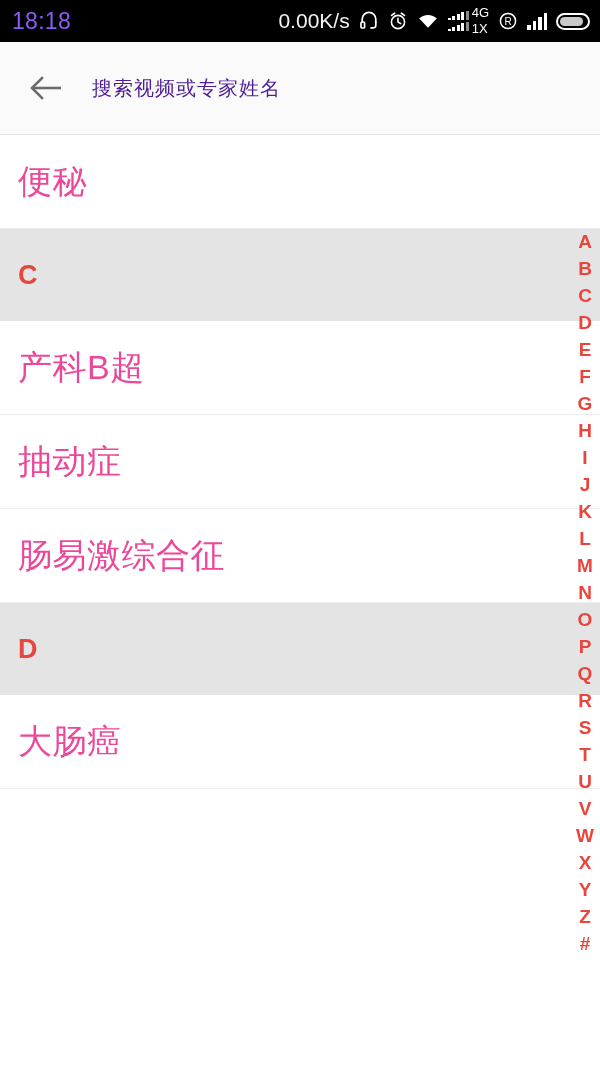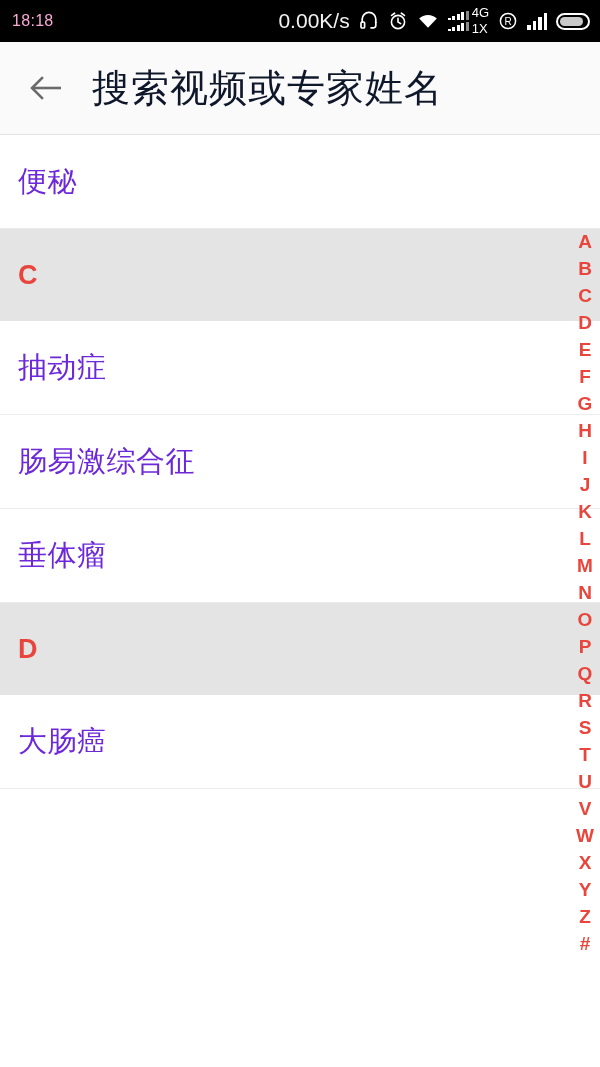--- a/index.html
+++ b/index.html
@@ -20,23 +20,23 @@
     height: 42px;
     background: #000000;
     color: #ffffff;
     display: flex;
     align-items: center;
     padding: 0 12px;
     box-sizing: border-box;
     position: relative;
   }
   .status-clock {
-    font-size: 16px;
+    font-size: 23px;
     letter-spacing: 0.3px;
-    color: #f9a8d4;
+    color: #8b5cf6;
   }
   .status-right {
     position: absolute;
     right: 10px;
     top: 0;
     height: 42px;
     display: flex;
     align-items: center;
     gap: 9px;
   }
@@ -123,22 +123,22 @@
   }
   .back-btn {
     width: 92px;
     height: 93px;
     display: flex;
     align-items: center;
     justify-content: center;
     flex: none;
   }
   .search-placeholder {
-    font-size: 38px;
-    color: #0f172a;
+    font-size: 20px;
+    color: #4c1d95;
     letter-spacing: 1px;
   }
 
   
   .list {
     position: absolute;
     top: 135px;
     left: 0;
     right: 0;
     bottom: 0;
@@ -160,22 +160,22 @@
   .list-row {
     height: 94px;
     display: flex;
     align-items: center;
     padding-left: 18px;
     box-sizing: border-box;
     background: #ffffff;
     border-bottom: 1px solid #ececec;
   }
   .list-row-label {
-    font-size: 29px;
-    color: #6d28d9;
+    font-size: 34px;
+    color: #ec4899;
     letter-spacing: 0.5px;
   }
 
   
   .alpha-index {
     position: absolute;
     right: 0;
     top: 228px;
     width: 30px;
     display: flex;
@@ -281,27 +281,27 @@
 </div>
 
 <div class="list">
     <div class="list-row">
       <span class="list-row-label">便秘</span>
     </div>
     <div class="section-header">
       <span class="section-header-label">C</span>
     </div>
     <div class="list-row">
+      <span class="list-row-label">产科B超</span>
+    </div>
+    <div class="list-row">
       <span class="list-row-label">抽动症</span>
     </div>
     <div class="list-row">
       <span class="list-row-label">肠易激综合征</span>
-    </div>
-    <div class="list-row">
-      <span class="list-row-label">垂体瘤</span>
     </div>
     <div class="section-header">
       <span class="section-header-label">D</span>
     </div>
     <div class="list-row">
       <span class="list-row-label">大肠癌</span>
     </div>
   </div>
 
 <div class="alpha-index">

